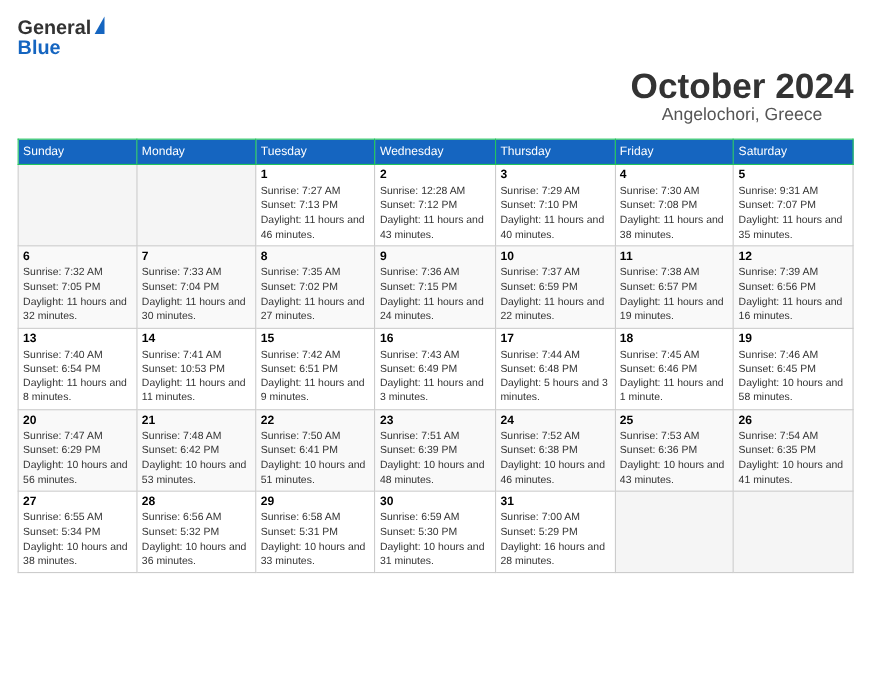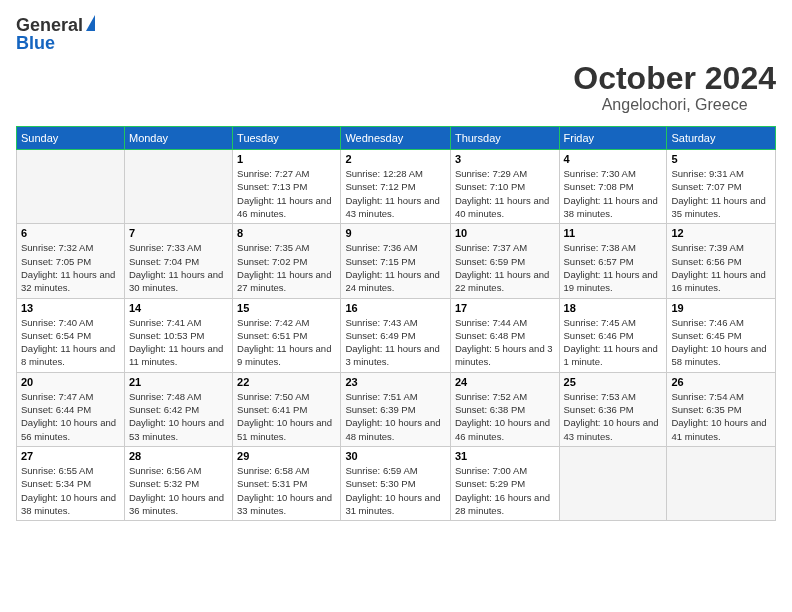--- a/index.html
+++ b/index.html
@@ -281,21 +281,21 @@
           <span>Sunset: 6:45 PM</span><br>
           <span>Daylight: 10 hours and 58 minutes.</span>
         </div>
         </td>
       </tr>
       <tr>
         <td>
           <span class="day-num">20</span>
         <div class="cell-content">
           <span>Sunrise: 7:47 AM</span><br>
-          <span>Sunset: 6:44 PM</span><br>
+          <span>Sunset: 6:29 PM</span><br>
           <span>Daylight: 10 hours and 56 minutes.</span>
         </div>
         </td>
         <td>
           <span class="day-num">21</span>
         <div class="cell-content">
           <span>Sunrise: 7:48 AM</span><br>
           <span>Sunset: 6:42 PM</span><br>
           <span>Daylight: 10 hours and 53 minutes.</span>
         </div>

